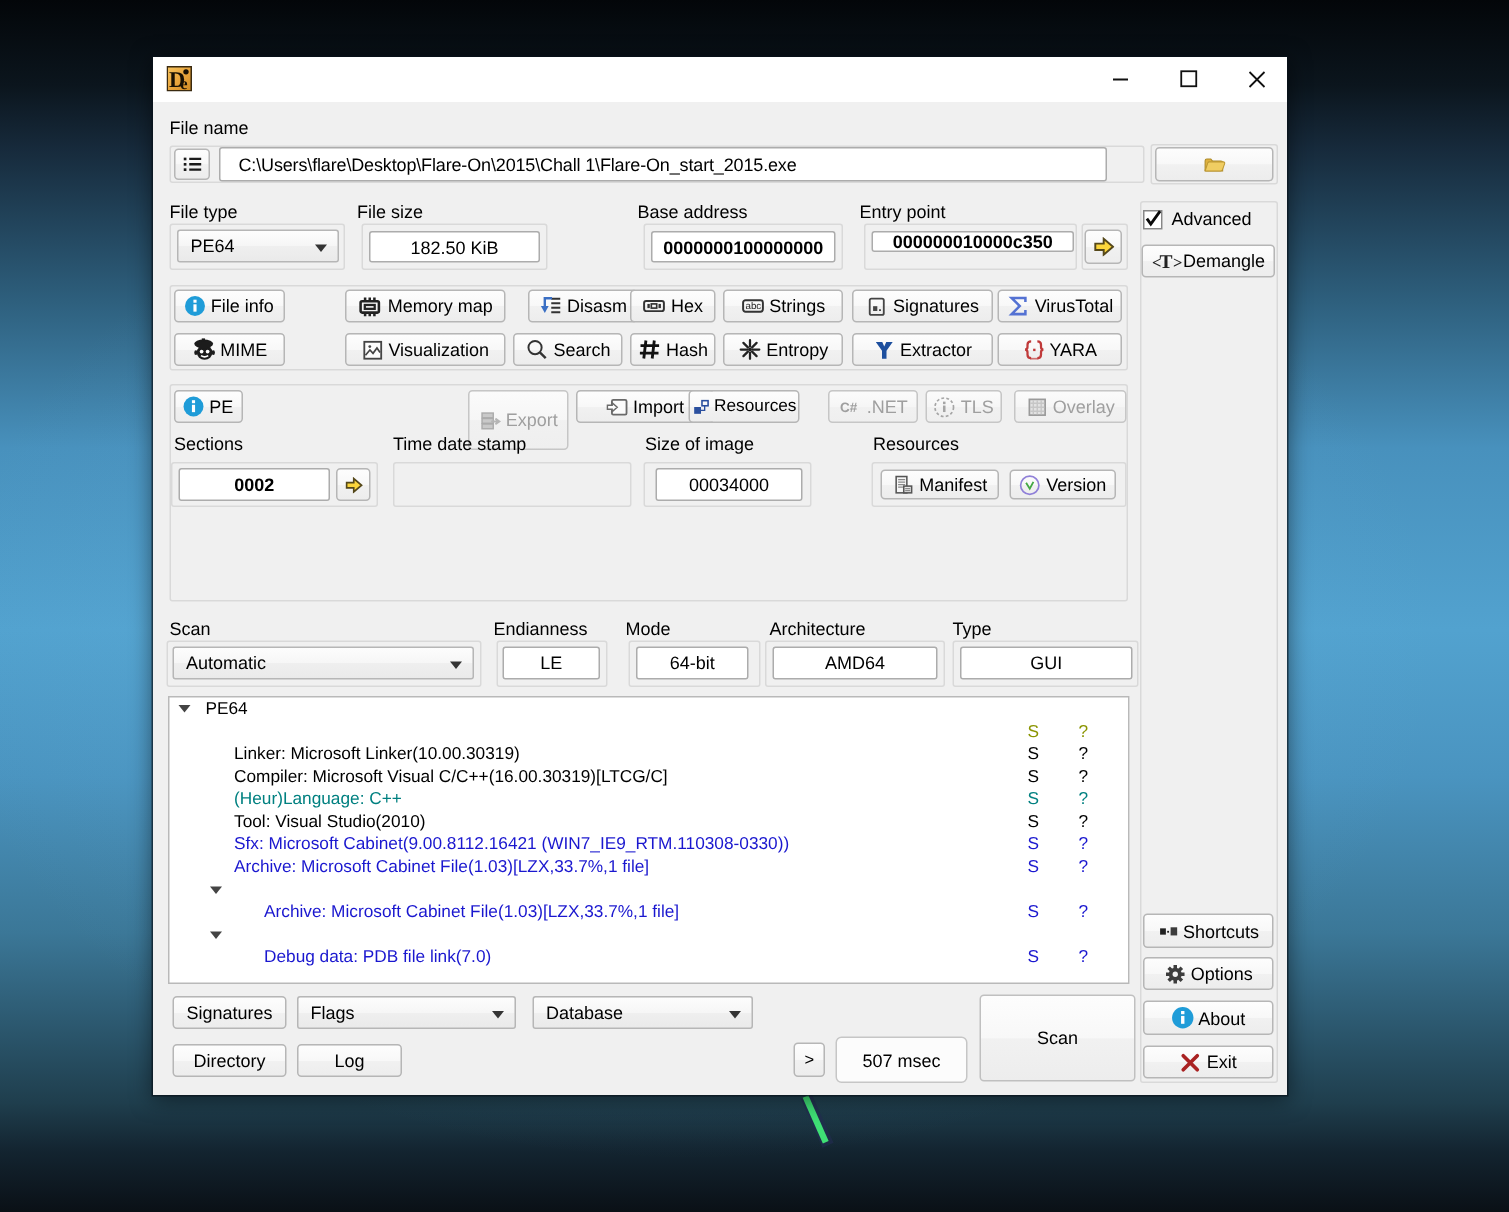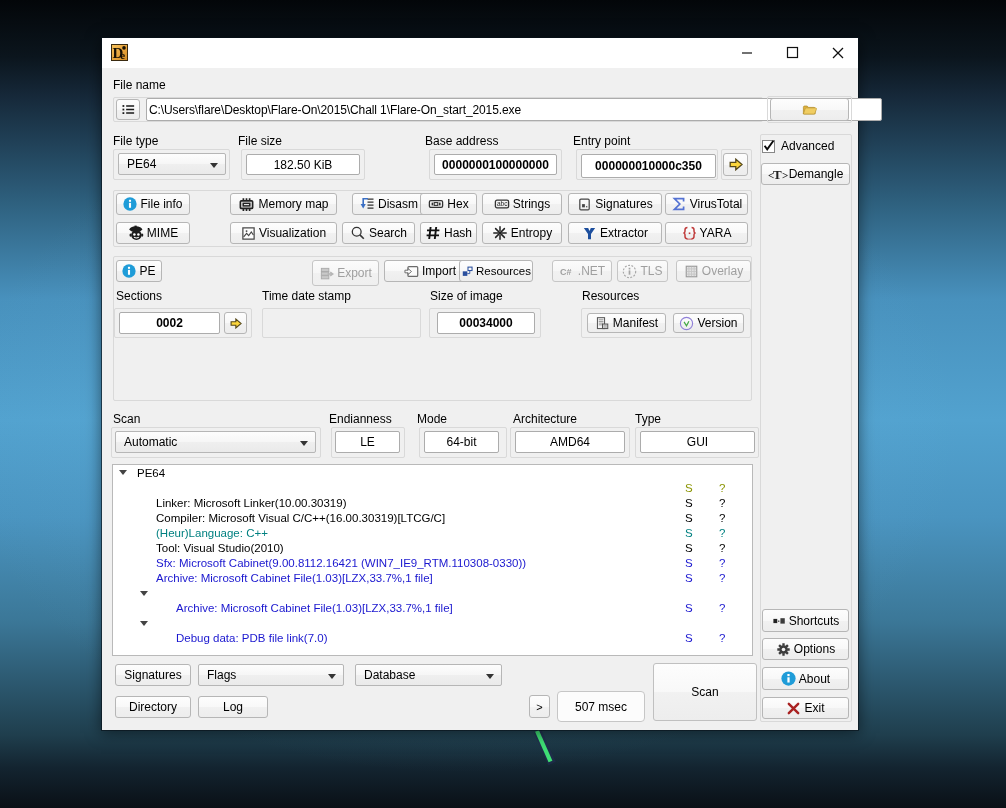--- a/index.html
+++ b/index.html
@@ -59,41 +59,41 @@
         <g stroke="#1a1a1a" stroke-width="1.7">
           <path d="M5.5 4.2 h8.5 M5.5 8 h8.5 M5.5 11.8 h8.5"></path>
         </g>
         <g fill="#1a1a1a">
           <rect x="1.6" y="3.3" width="1.9" height="1.9"></rect>
           <rect x="1.6" y="7.1" width="1.9" height="1.9"></rect>
           <rect x="1.6" y="10.9" width="1.9" height="1.9"></rect>
         </g>
       </svg>
     </div>
-<div class="fld" style="left:44px;top:60px;width:736px;height:23px;justify-content:flex-start;padding-left:2px;font-size:12px;letter-spacing:-0.1px">C:\Users\flare\Desktop\Flare-On\2015\Chall 1\Flare-On_start_2015.exe</div>
+<div class="fld" style="left:44px;top:60px;width:592px;height:23px;justify-content:flex-start;padding-left:12px;font-size:12px;letter-spacing:-0.1px">C:\Users\flare\Desktop\Flare-On\2015\Chall 1\Flare-On_start_2015.exe</div>
 <div class="frame" style="left:665px;top:58px;width:85px;height:27px"></div>
 <div class="btn" style="left:668px;top:60px;width:79px;height:23px">
       <svg class="ic" width="17" height="17" viewBox="0 0 17 17">
         <path d="M2.4 6.2 c0-.7.5-1.2 1.2-1.2 h2.6 l1.2 1.4 h5.6 c.7 0 1.1.4 1.1 1.1 v5.5 H2.4 z" fill="#dfb13e" stroke="#ad8a28" stroke-width="0.7"></path>
         <path d="M2.4 13 L4.2 7.6 c.15-.45.55-.7 1-.7 h9.3 c.75 0 1.15.5.95 1.15 L14 12.1 c-.2.6-.7.95-1.35.95 H3.3 c-.6 0-1-.4-.9-1z" fill="#f0cd62" stroke="#bd9832" stroke-width="0.7"></path>
       </svg>
     </div>
 
 <div class="lbl" style="left:11px;top:97px">File type</div>
 <div class="lbl" style="left:136px;top:97px">File size</div>
 <div class="lbl" style="left:323px;top:97px">Base address</div>
 <div class="lbl" style="left:471px;top:97px">Entry point</div>
 <div class="frame" style="left:11px;top:111px;width:117px;height:31px"></div>
 <div class="cmb" style="left:16px;top:115px;width:108px;height:22px">PE64<span class="car"></span></div>
 <div class="frame" style="left:139px;top:111px;width:124px;height:31px"></div>
 <div class="fld" style="left:144px;top:116px;width:114px;height:21px">182.50 KiB</div>
 <div class="frame" style="left:327px;top:111px;width:133px;height:31px"></div>
 <div class="fld" style="left:332px;top:116px;width:123px;height:21px;font-weight:bold">0000000100000000</div>
 <div class="frame" style="left:474px;top:111px;width:142px;height:31px"></div>
-<div class="fld" style="left:479px;top:116px;width:135px;height:24px;font-weight:bold">000000010000c350</div>
+<div class="fld" style="left:479px;top:116px;width:135px;height:14px;font-weight:bold">000000010000c350</div>
 <div class="frame" style="left:619px;top:111px;width:31px;height:31px"></div>
 <div class="btn" style="left:621px;top:115px;width:25px;height:23px">
       <svg class="ic" width="14" height="13" viewBox="0 0 14 13">
         <path d="M1.2 4.4 h5.6 V1.2 L13 6.5 L6.8 11.8 V8.6 H1.2 z" fill="#fcd63c" stroke="#55481a" stroke-width="1.3"></path>
       </svg>
     </div>
 
 <div class="frame" style="left:11px;top:152px;width:639px;height:57px"></div>
 <div class="btn" style="left:14px;top:155px;width:74px;height:22px"><svg class="ic" width="14" height="14" viewBox="0 0 16 16">
         <circle cx="8" cy="8" r="7.6" fill="#1f9cd8"></circle>
@@ -171,21 +171,21 @@
         <rect x="7.2" y="6.9" width="1.7" height="1.7" fill="#c03a3a"></rect>
         <rect x="5" y="13.4" width="6" height="1.2" fill="#c03a3a" opacity=".7"></rect>
       </svg>YARA</div>
 
 <div class="frame" style="left:11px;top:218px;width:639px;height:145px"></div>
 <div class="btn" style="left:14px;top:222px;width:46px;height:22px"><svg class="ic" width="14" height="14" viewBox="0 0 16 16">
         <circle cx="8" cy="8" r="7.6" fill="#1f9cd8"></circle>
         <rect x="6.8" y="6.7" width="2.4" height="5.6" fill="#fff"></rect>
         <rect x="6.8" y="3.2" width="2.4" height="2.3" fill="#fff"></rect>
       </svg>PE</div>
-<div class="btn dis" style="left:210px;top:222px;width:67px;height:26px"><svg class="ic" width="15" height="15" viewBox="0 0 16 16">
+<div class="btn dis" style="left:210px;top:222px;width:67px;height:40px"><svg class="ic" width="15" height="15" viewBox="0 0 16 16">
         <g fill="#c9c9c9" stroke="#ababab" stroke-width="1">
           <rect x="2.5" y="2.5" width="8" height="3.4"></rect>
           <rect x="2.5" y="6.4" width="8" height="3.4"></rect>
           <rect x="2.5" y="10.3" width="8" height="3.4"></rect>
         </g>
         <path d="M9 8.5 l5.5 0 M12 6.5 l2.8 2 -2.8 2" fill="none" stroke="#b5b5b5" stroke-width="1.4"></path>
       </svg>Export</div>
 <div class="btn" style="left:282px;top:222px;width:92px;height:22px"><svg class="ic" width="15" height="15" viewBox="0 0 16 16">
         <rect x="4.2" y="2.8" width="10.4" height="10.4" rx="1" fill="#fbfbfb" stroke="#6a6a6a" stroke-width="1.3"></rect>
         <path d="M1 6.6 h3.4 V4.9 L8 8 l-3.6 3.1 V9.4 H1 z" fill="#fdfdfd" stroke="#6a6a6a" stroke-width="1"></path>
@@ -215,21 +215,21 @@
 <div class="lbl" style="left:480px;top:252px">Resources</div>
 <div class="frame" style="left:12px;top:270px;width:138px;height:30px"></div>
 <div class="fld" style="left:17px;top:274px;width:101px;height:22px;font-weight:bold">0002</div>
 <div class="btn" style="left:122px;top:274px;width:23px;height:22px">
       <svg class="ic" width="12" height="11" viewBox="0 0 14 13">
         <path d="M1.2 4.4 h5.6 V1.2 L13 6.5 L6.8 11.8 V8.6 H1.2 z" fill="#fcd63c" stroke="#55481a" stroke-width="1.3"></path>
       </svg>
     </div>
 <div class="frame" style="left:160px;top:270px;width:159px;height:30px"></div>
 <div class="frame" style="left:327px;top:270px;width:112px;height:30px"></div>
-<div class="fld" style="left:335px;top:274px;width:98px;height:22px;font-weight:bold">00034000</div>
+<div class="fld" style="left:335px;top:274px;width:98px;height:22px;font-weight:normal">00034000</div>
 <div class="frame" style="left:479px;top:270px;width:170px;height:30px"></div>
 <div class="btn" style="left:485px;top:275px;width:79px;height:20px"><svg class="ic" width="15" height="15" viewBox="0 0 16 16">
         <rect x="2.6" y="1.8" width="7.6" height="11.6" fill="#f6f6f6" stroke="#555" stroke-width="1.1"></rect>
         <g stroke="#8a8a8a" stroke-width="0.9">
           <path d="M4 4 h5 M4 5.8 h5 M4 7.6 h5 M4 9.4 h3.4"></path>
         </g>
         <rect x="8" y="8.6" width="5.6" height="4.8" fill="#e8e8e8" stroke="#555" stroke-width="1.1"></rect>
         <g stroke="#8a8a8a" stroke-width="0.8">
           <path d="M9 10.4 h3.6 M9 11.8 h3.6"></path>
         </g>

